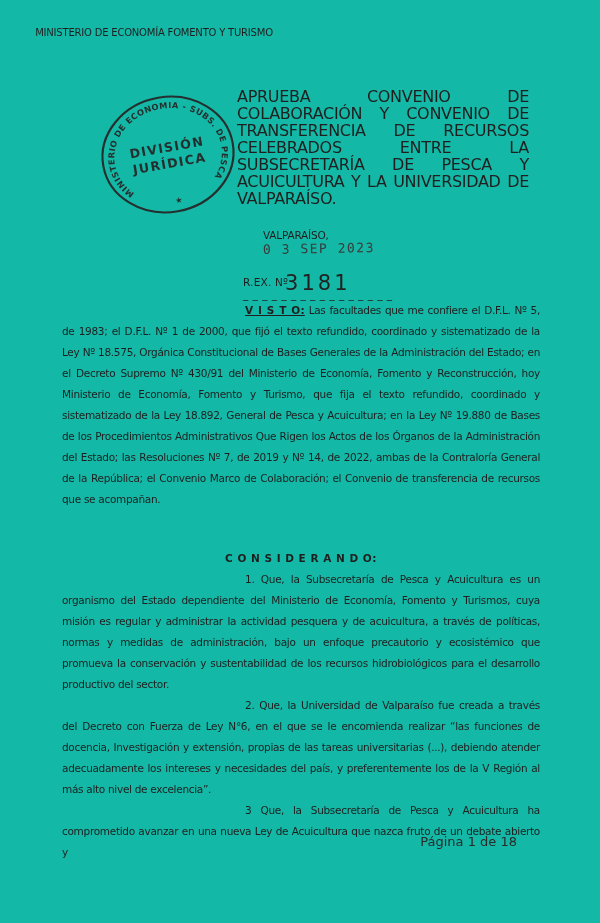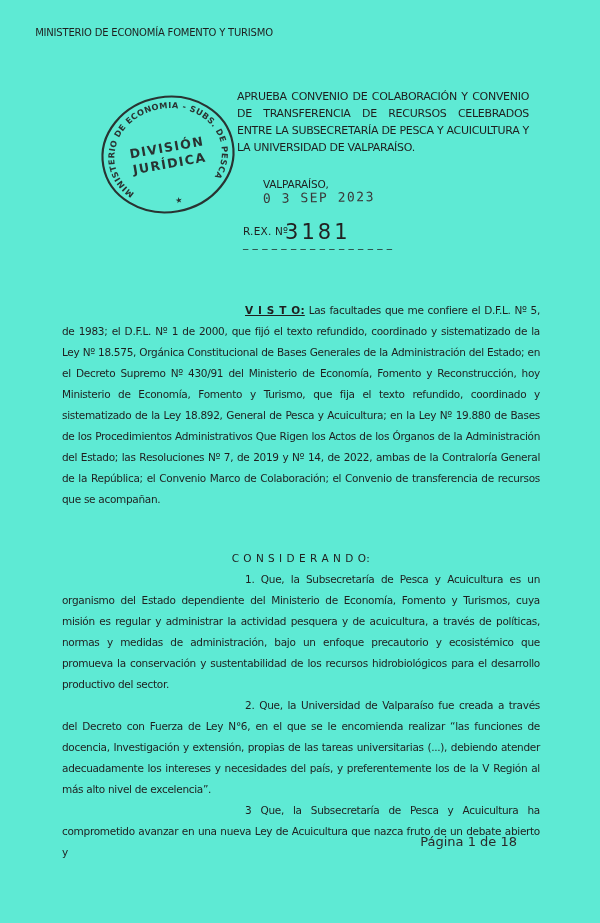--- a/index.html
+++ b/index.html
@@ -1,17 +1,17 @@
 <!DOCTYPE html>
 <html><head>
 <meta charset="utf-8">
 <style>
   html,body { margin:0; padding:0; background:#ffffff; }
   .page {
-    position:relative; width:600px; height:923px; background:#5eead4;
+    position:relative; width:600px; height:923px; background:#14b8a6;
     font-family:"DejaVu Sans","Liberation Sans",sans-serif;
     color:#1f1f1f; overflow:hidden;
   }
 
   
   .letterhead { position:absolute; left:34px; top:26px; width:240px; text-align:center;
                 font-size:10px; letter-spacing:-0.2px; line-height:14px; }
   .lh-line2 { text-decoration:underline; font-weight:bold; letter-spacing:-0.2px; }
 
   
@@ -21,41 +21,41 @@
   .stamp .ring { fill:none; stroke:#262626; stroke-width:2.4px; }
   .stamp .ring-text { font-family:"DejaVu Sans","Liberation Sans",sans-serif;
                       font-size:9.2px; letter-spacing:0.5px; fill:#262626; font-weight:bold; }
   .stamp .center-text { font-family:"DejaVu Sans","Liberation Sans",sans-serif;
                         font-size:14px; letter-spacing:1.5px; fill:#262626; font-weight:bold;
                         text-anchor:middle; }
   .stamp .star { font-size:9px; fill:#262626; text-anchor:middle; }
 
   
   .title-col { position:absolute; left:237px; top:88px; width:292px; }
-  .decree-title { margin:0; font-size:11px; line-height:17px; text-align:justify;
+  .decree-title { margin:0; font-size:16px; line-height:17px; text-align:justify;
                   letter-spacing:-0.3px; }
   .place-line { margin-top:22px; font-size:10.5px; display:flex; align-items:baseline;flex-direction:column; }
   .place-city { letter-spacing:-0.2px; }
   .date-stamp { font-family:"DejaVu Sans Mono","Liberation Mono",monospace;
                 font-size:13px; letter-spacing:1.5px; color:#3a3a3a; margin-left:26px;
                 transform:rotate(-1deg); }
   .rex-line { margin-top:20px; font-size:10.5px; display:flex; align-items:baseline;flex-direction:column; }
   .rex-label { letter-spacing:0.2px; white-space:nowrap; }
   .rex-dash-wrap { position:relative; margin-left:6px; white-space:nowrap; }
   .rex-dashes { letter-spacing:0.5px; color:#1f1f1f;font-style:italic; }
   .rex-number { position:absolute; left:50%; transform:translateX(-50%); top:-17px;
                 font-size:21px; letter-spacing:3px; color:#222; }
 
   
   .body-col { position:absolute; left:62px; top:300px; width:478px;
               font-size:10.5px; line-height:21px; letter-spacing:-0.3px; }
   .para { margin:0; text-align:justify; text-indent:183px; }
   .kw { font-weight:bold; letter-spacing:0.2px;text-decoration:underline; }
   .considerando-heading { margin:38px 0 0 0; text-align:center; font-size:10.5px;
-                          font-weight:normal; letter-spacing:0.5px; }
+                          font-weight:bold; letter-spacing:0.5px; }
   .p1 { }
   .p-next { margin-top:0; }
 
   
   .page-footer { position:absolute; top:834px; right:83px; font-size:13px; color:#2a2a2a; }
 </style>
 </head>
 <body>
 
 <div class="page">

